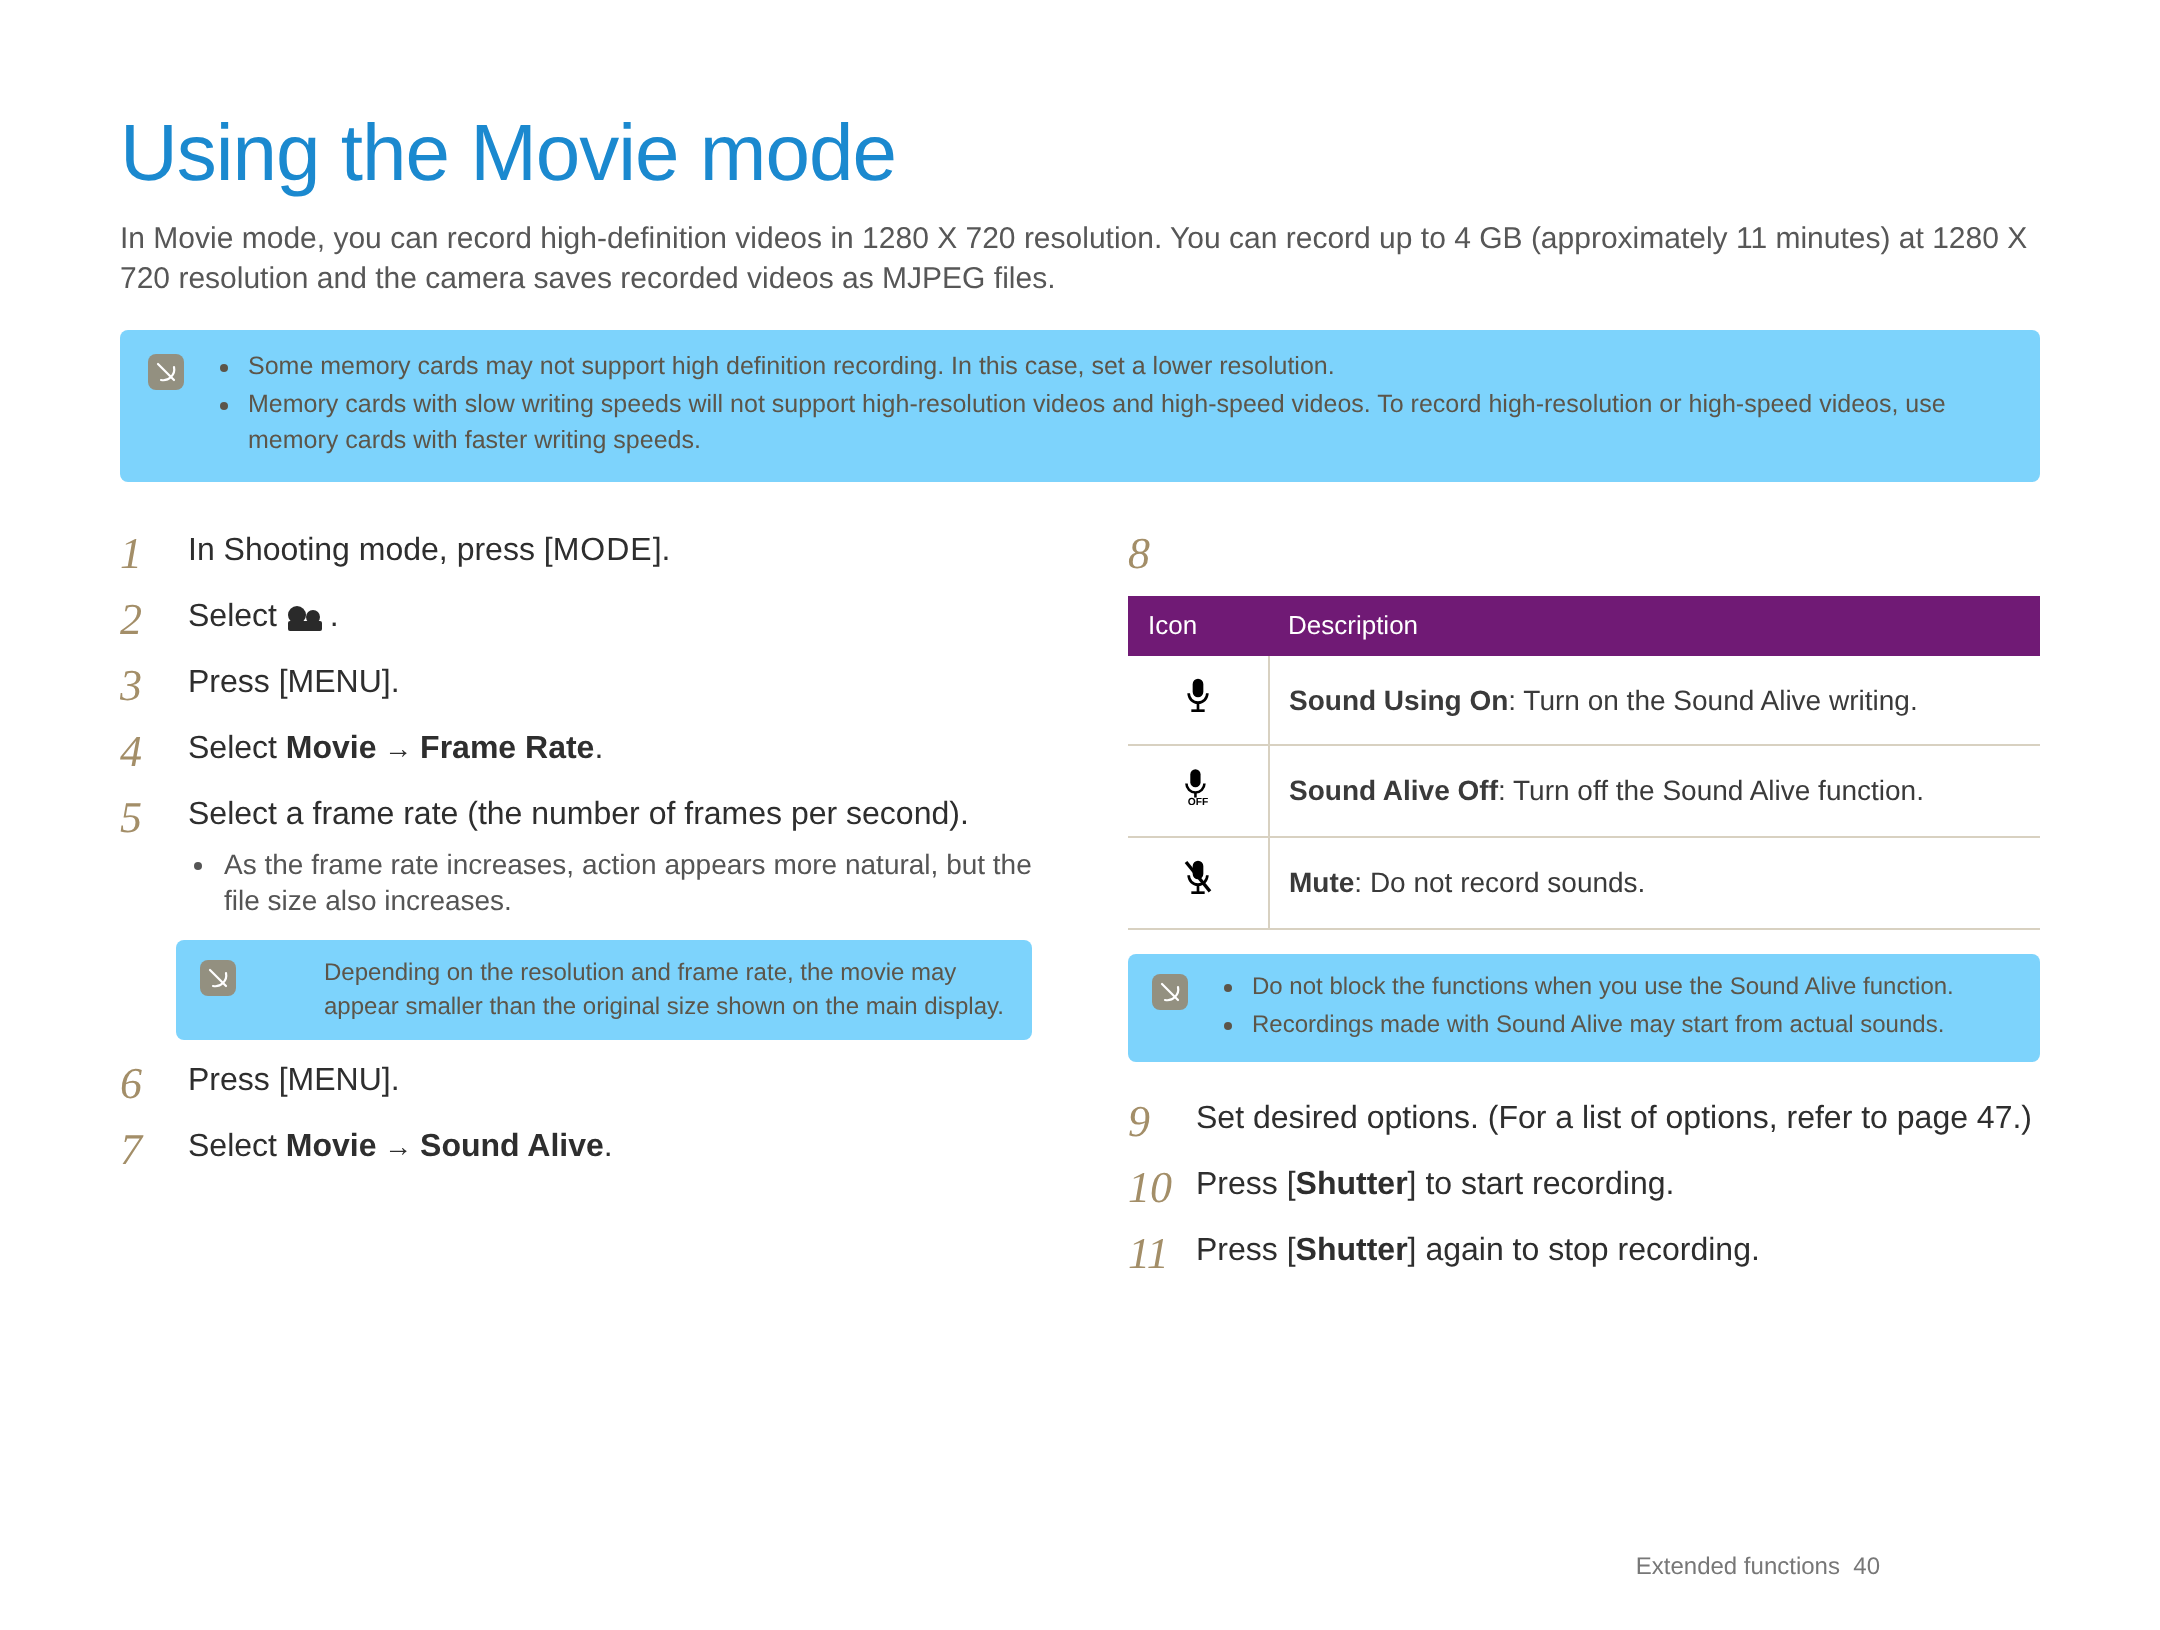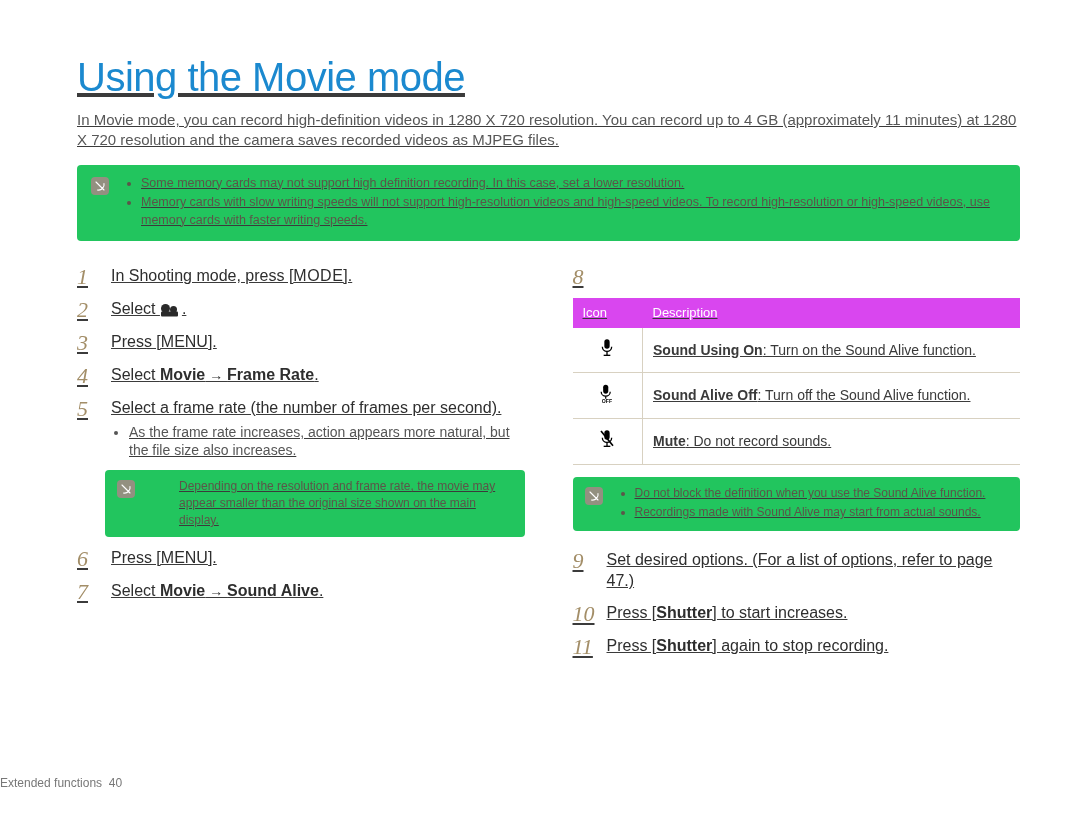--- a/index.html
+++ b/index.html
@@ -8,39 +8,38 @@
     padding: 0;
     width: 1080px;
     height: 815px;
     background: #ffffff;
     font-family: Arial, Helvetica, sans-serif;
     color: #3b3b3b;
     font-size: 15px;
     line-height: 1.35;
   }
   .page {
-    padding: 50px 60px 20px 77px;
-    text-decoration: underline;
+    padding: 50px 60px 20px 60px;
   }
   .title {
     font-family: "Helvetica Neue", Arial, sans-serif;
     font-size: 40px;
     font-weight: 400;
     color: #1b89cf;
     letter-spacing: -0.5px;
     margin: 0 0 6px 0;
   }
   .intro {
     font-size: 15px;
     color: #575757;
     margin-bottom: 14px;
     line-height: 1.35;
   }
   .note-box {
-    background: #22c55e;
+    background: #7dd3fc;
     border-radius: 4px;
     padding: 10px 14px 10px 14px;
     display: flex;
     gap: 14px;
     align-items: flex-start;
     font-size: 12.5px;
     color: #5c5549;
     line-height: 1.4;
   }
   .note-box.small { font-size: 12px; padding: 8px 12px; }
@@ -124,21 +123,21 @@
   }
 
   
   .icon-table {
     width: 100%;
     border-collapse: collapse;
     margin-top: 6px;
     font-size: 14px;
   }
   .icon-table th {
-    background: #d946ef;
+    background: #701a75;
     color: #fff;
     font-weight: 400;
     text-align: left;
     padding: 6px 10px;
     font-size: 13px;
   }
   .icon-table th:first-child { width: 70px; }
   .icon-table td {
     border-bottom: 1px solid #d8d1c1;
     padding: 10px 10px;
@@ -146,21 +145,21 @@
     color: #3a3a3a;
   }
   .icon-table td:first-child { border-right: 1px solid #d8d1c1; text-align: center; }
   .micsvg { width: 18px; height: 20px; }
 
   .footer {
     position: absolute;
     bottom: 24px;
     left: 0;
     width: 940px;
-    text-align: left;
+    text-align: right;
     font-size: 12px;
     color: #777;
   }
 </style>
 </head>
 <body>
 
 <div class="page">
   <h1 class="title">Using the Movie mode</h1>
   <div class="intro">In Movie mode, you can record high-definition videos in 1280 X 720 resolution. You can record up to 4 GB (approximately 11 minutes) at 1280 X 720 resolution and the camera saves recorded videos as MJPEG files.</div>
@@ -269,21 +268,21 @@
             <td>
               <span>
                 <svg class="micsvg" viewBox="0 0 24 30">
                     <rect x="8" y="2" width="8" height="14" rx="4" fill="#000"></rect>
                     <path d="M5 13 a7 7 0 0 0 14 0" fill="none" stroke="#000" stroke-width="2"></path>
                     <line x1="12" y1="20" x2="12" y2="26" stroke="#000" stroke-width="2"></line>
                     <line x1="7" y1="26" x2="17" y2="26" stroke="#000" stroke-width="2"></line>
                   </svg>
               </span>
             </td>
-            <td><span class="bold">Sound Using On</span><span>: Turn on the Sound Alive function.</span></td>
+            <td><span class="bold">Sound Using On</span><span>: Turn on the Sound Alive writing.</span></td>
           </tr>
           <tr>
             <td>
               <span>
                 <svg class="micsvg" viewBox="0 0 28 30">
                     <rect x="8" y="2" width="8" height="14" rx="4" fill="#000"></rect>
                     <path d="M5 13 a7 7 0 0 0 14 0" fill="none" stroke="#000" stroke-width="2"></path>
                     <line x1="12" y1="20" x2="12" y2="24" stroke="#000" stroke-width="2"></line>
                     <text x="6" y="30" font-size="8" font-weight="700" fill="#000">OFF</text>
                   </svg>
@@ -308,34 +307,34 @@
         </tbody>
       </table>
 
       <div class="note-box small" style="margin-top:12px;">
         <div class="note-icon">
           <svg viewBox="0 0 24 24" fill="none" stroke="#fff" stroke-width="2.2">
               <path d="M4 4 L20 20 M7 20 A11 11 0 0 0 20 7" stroke-linecap="round"></path>
             </svg>
         </div>
         <ul class="note-list">
-          <li>Do not block the definition when you use the Sound Alive function.</li>
+          <li>Do not block the functions when you use the Sound Alive function.</li>
           <li>Recordings made with Sound Alive may start from actual sounds.</li>
         </ul>
       </div>
 
       <div class="step" style="margin-top:18px;">
         <div class="step-num">9</div>
         <div class="step-body">Set desired options. (For a list of options, refer to page 47.)</div>
       </div>
 
       <div class="step">
         <div class="step-num">10</div>
         <div class="step-body">
-          <span>Press [</span><span class="bold">Shutter</span><span>] to start increases.</span>
+          <span>Press [</span><span class="bold">Shutter</span><span>] to start recording.</span>
         </div>
       </div>
 
       <div class="step">
         <div class="step-num">11</div>
         <div class="step-body">
           <span>Press [</span><span class="bold">Shutter</span><span>] again to stop recording.</span>
         </div>
       </div>
 

